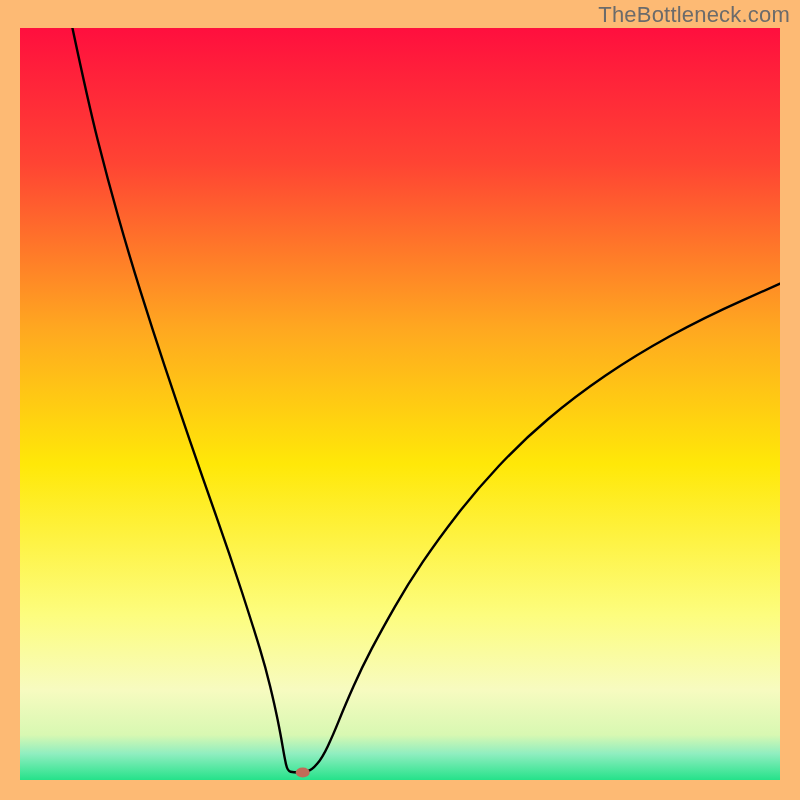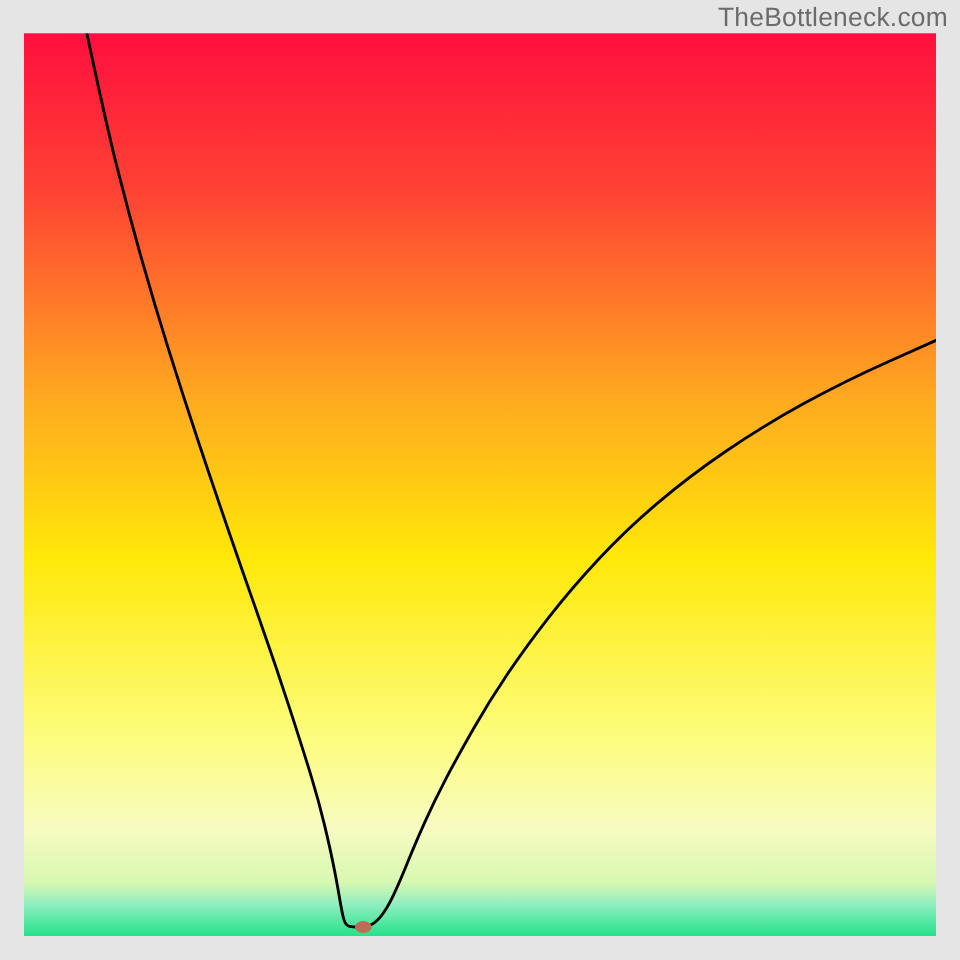--- a/index.html
+++ b/index.html
@@ -8,21 +8,21 @@
     width: 800px;
     height: 800px;
     background: #000;
     font-family: Arial, Helvetica, sans-serif;
     overflow: hidden;
   }
   .frame {
     position: relative;
     width: 800px;
     height: 800px;
-    background: #e5e5e5;
+    background: #fdba74;
   }
   .watermark {
     position: absolute;
     top: 2px;
     right: 10px;
     color: #6b6b6b;
     font-size: 22px;
     font-weight: 500;
     letter-spacing: 0.2px;
     user-select: none;

